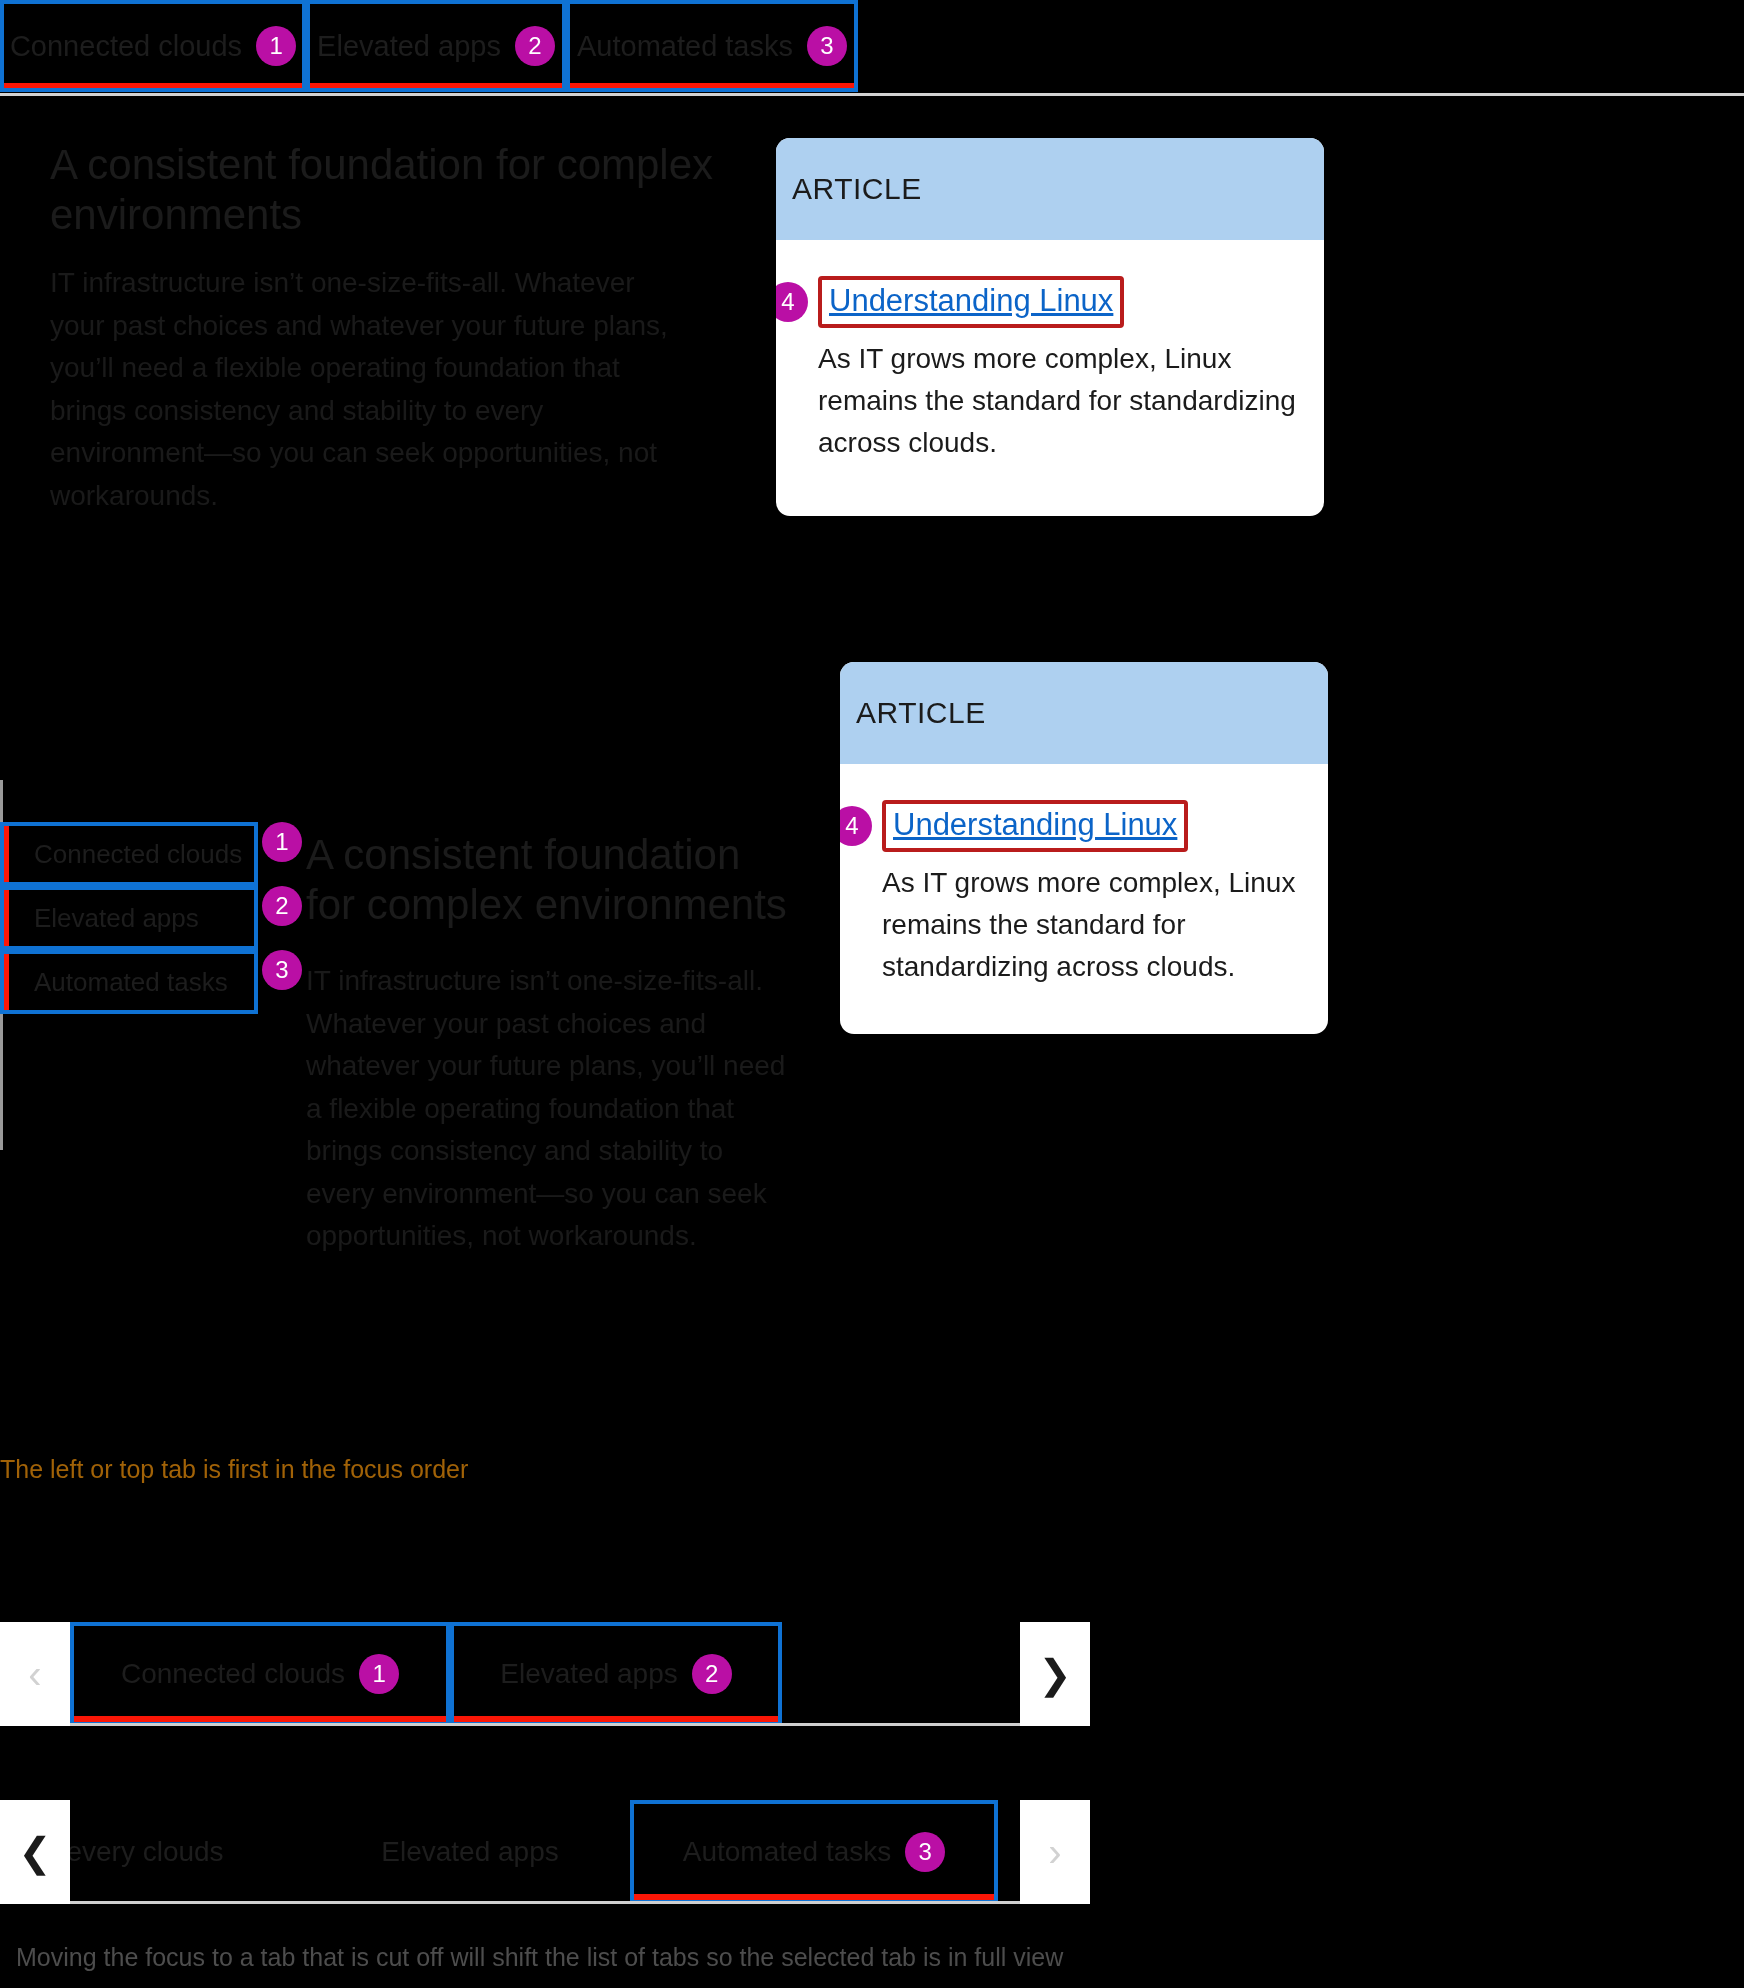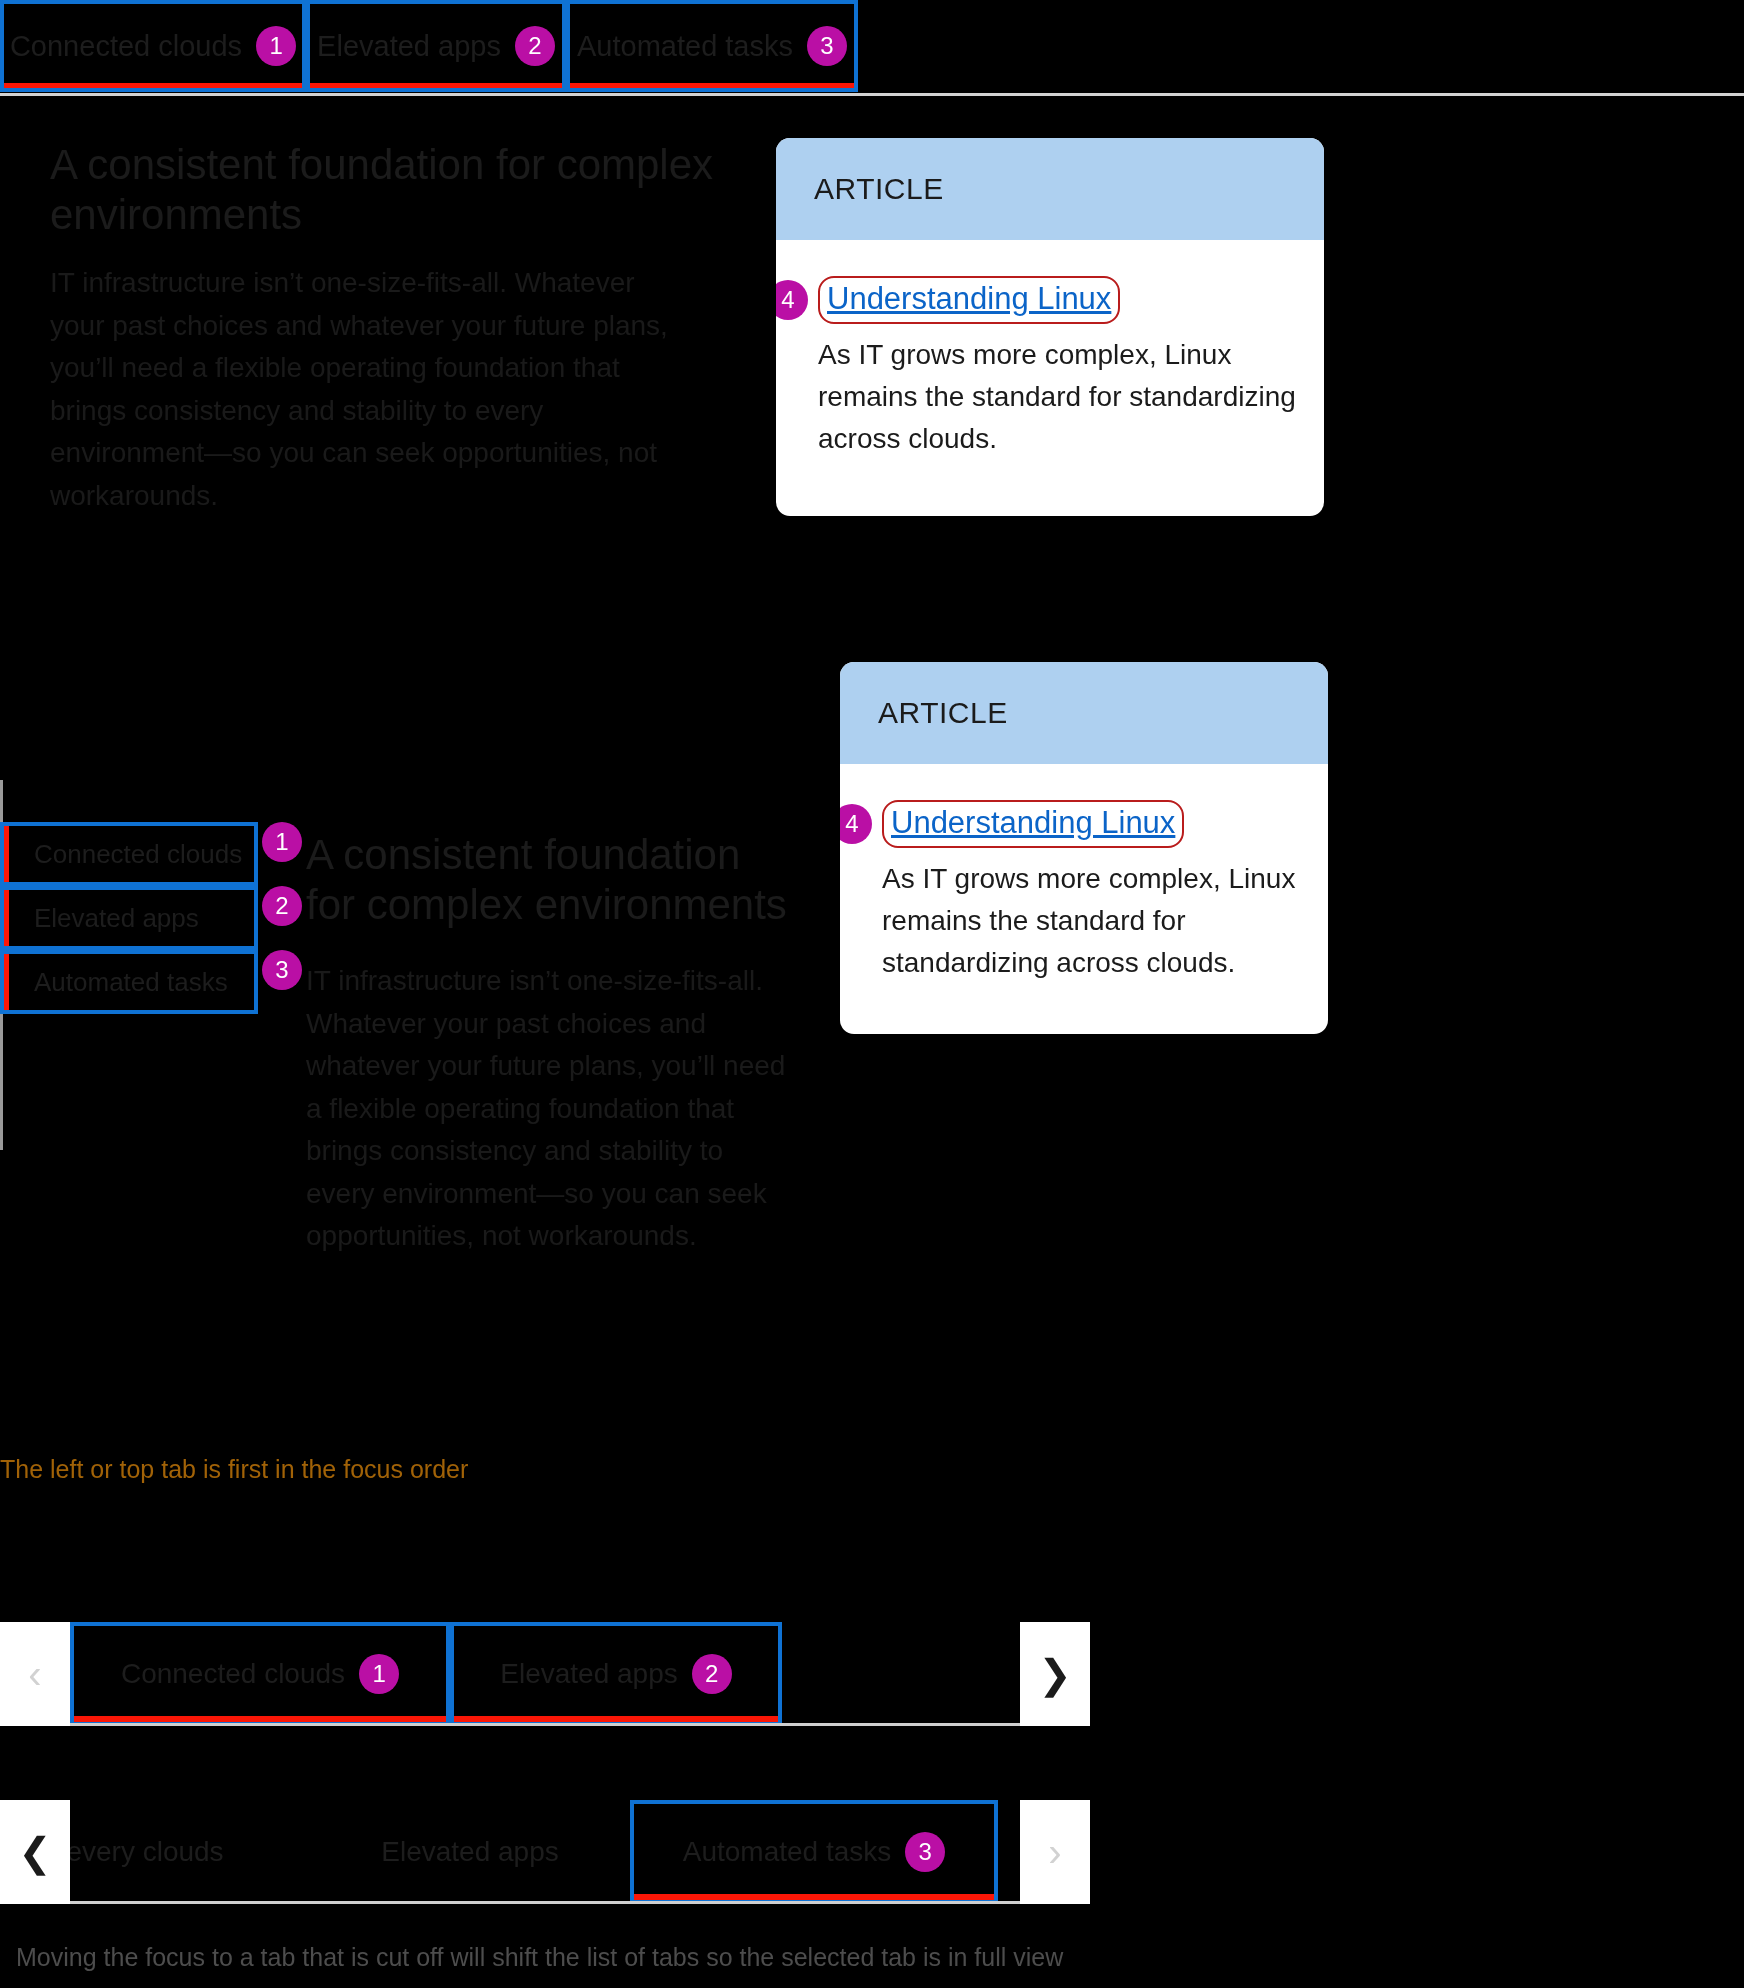--- a/index.html
+++ b/index.html
@@ -54,27 +54,27 @@
 
   
   #card1{
     left:776px;top:138px;width:548px;height:378px;
     background:#ffffff;border-radius:14px;overflow:hidden;
     box-shadow:0 0 0 0 rgba(0,0,0,0);
   }
   .card-head{
     background:#aed0f0;color:#1b1b1b;
     font-size:30px;letter-spacing:.5px;
-    padding:34px 0 34px 38px;
+    padding:34px 0 34px 16px;
   }
   .card-body{padding:0 28px 0 26px;}
   .card-linkrow{display:flex;align-items:center;gap:10px;margin:36px 0 0 -34px;}
   .card-link{
     color:#0b64c8;font-size:31px;
-    border:2px solid #b91c1c;border-radius:16px;
+    border:4px solid #b91c1c;border-radius:4px;
     padding:3px 7px 5px 7px;white-space:nowrap;
   }
   .card-text{
     margin-top:10px;margin-left:16px;
     font-size:28px;line-height:1.5;color:#1b1b1b;
   }
 
   
   #sec2-rule{left:0;top:780px;width:3px;height:370px;background:#9a9a9a;}
 

